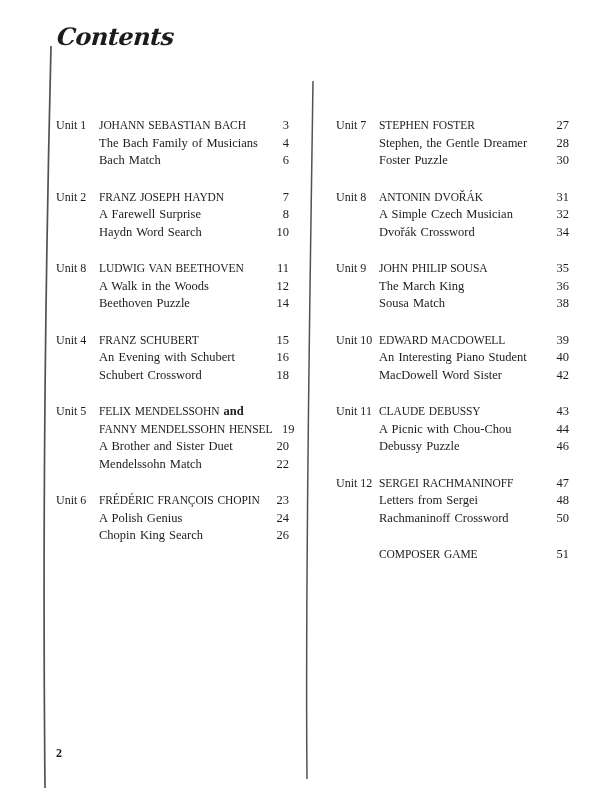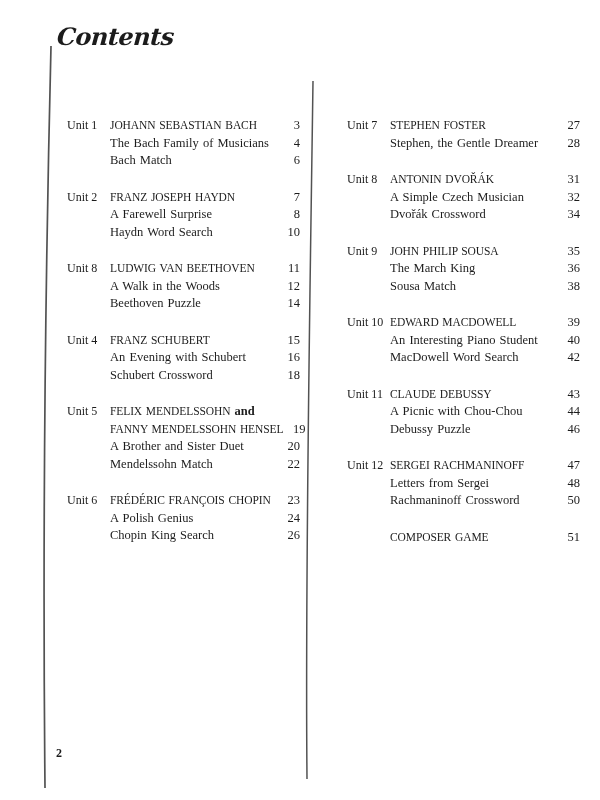--- a/index.html
+++ b/index.html
@@ -12,21 +12,21 @@
     overflow:hidden;
   }
   .scan-lines { position:absolute; left:0; top:0; width:600px; height:800px; pointer-events:none; }
   .page-title {
     position:absolute; left:57px; top:22px;
     font-family:"DejaVu Serif", serif;
     font-style:italic; font-weight:bold;
     font-size:24px; letter-spacing:-0.5px;
     transform:skewX(-4deg);
   }
-  .col { position:absolute; top:117px; width:233px;margin-left:11px; }
+  .col { position:absolute; top:117px; width:233px; }
   .col-left  { left:56px; }
   .col-right { left:336px; }
   .toc-unit { margin-bottom:19px; }
   .row { display:flex; align-items:baseline; line-height:17.5px; font-size:12.5px; }
   .unit-label { flex:none; width:43px; font-size:12px; white-space:nowrap; }
   .title { flex:1 1 auto; white-space:nowrap; word-spacing:1px; overflow:visible; }
   .bold-part {
     font-weight:normal; font-size:11.5px; letter-spacing:-0.1px;
   }
   .regular-part { font-weight:bold; font-size:12.5px; }
@@ -160,20 +160,25 @@
       <div class="row">
         <span class="unit-label">Unit 7</span>
         <span class="title"><span class="bold-part">STEPHEN FOSTER</span></span>
         <span class="page-num">27</span>
       </div>
       <div class="row">
         <span class="unit-label"></span>
         <span class="title">Stephen, the Gentle Dreamer</span>
         <span class="page-num">28</span>
       </div>
+      <div class="row">
+        <span class="unit-label"></span>
+        <span class="title">Foster Puzzle</span>
+        <span class="page-num">30</span>
+      </div>
     </div>
     <div class="toc-unit">
       <div class="row">
         <span class="unit-label">Unit 8</span>
         <span class="title"><span class="bold-part">ANTONIN DVOŘÁK</span></span>
         <span class="page-num">31</span>
       </div>
       <div class="row">
         <span class="unit-label"></span>
         <span class="title">A Simple Czech Musician</span>
@@ -208,21 +213,21 @@
         <span class="title"><span class="bold-part">EDWARD MACDOWELL</span></span>
         <span class="page-num">39</span>
       </div>
       <div class="row">
         <span class="unit-label"></span>
         <span class="title">An Interesting Piano Student</span>
         <span class="page-num">40</span>
       </div>
       <div class="row">
         <span class="unit-label"></span>
-        <span class="title">MacDowell Word Search</span>
+        <span class="title">MacDowell Word Sister</span>
         <span class="page-num">42</span>
       </div>
     </div>
     <div class="toc-unit">
       <div class="row">
         <span class="unit-label">Unit 11</span>
         <span class="title"><span class="bold-part">CLAUDE DEBUSSY</span></span>
         <span class="page-num">43</span>
       </div>
       <div class="row">

